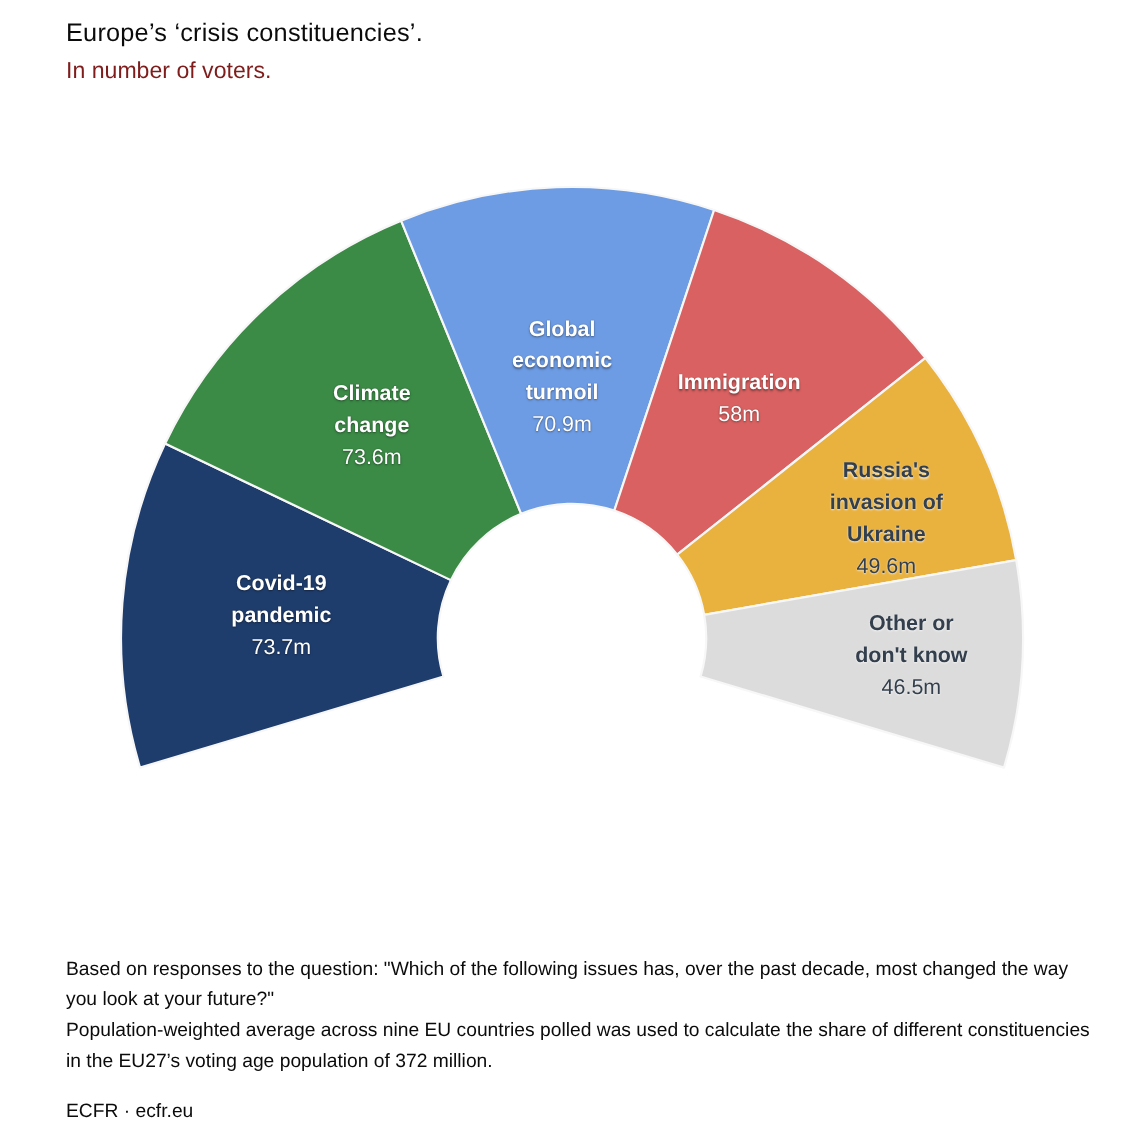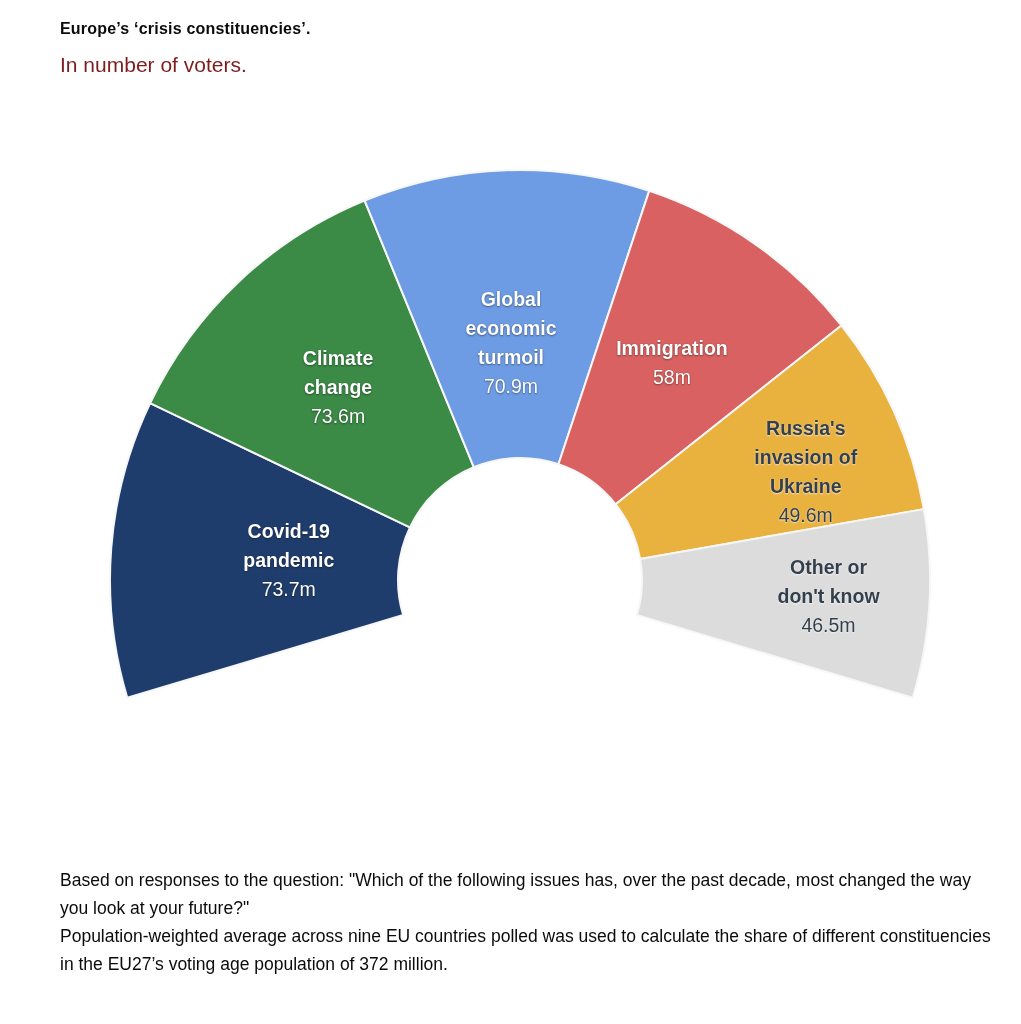--- a/index.html
+++ b/index.html
@@ -2,21 +2,21 @@
 <html><head>
 <meta charset="utf-8">
 <style>
   html,body{margin:0;padding:0;background:#ffffff;}
   body{width:1021px;height:1024px;overflow:hidden;
        font-family:"Liberation Sans","DejaVu Sans",sans-serif;color:#111;}
   #stage{position:relative;width:1021px;height:1024px;background:#fff;}
 
   
   .hdr{position:absolute;left:60px;top:14px;width:930px;}
-  .title{font-size:16px;font-weight:700;letter-spacing:.2px;line-height:30px;color:#0b0b0b;}
+  .title{font-size:23px;font-weight:400;letter-spacing:.2px;line-height:30px;color:#0b0b0b;}
   .subtitle{font-size:21px;font-weight:400;line-height:30px;margin-top:6px;color:#7f1d1d;}
 
   
   #chart-svg{position:absolute;left:0;top:0;}
   .slice-label{position:absolute;text-align:center;transform:translate(-50%,-50%);
                white-space:nowrap;pointer-events:none;}
   .slice-name{font-size:19.5px;font-weight:700;line-height:29px;}
   .slice-value{font-size:19.5px;font-weight:400;line-height:29px;}
   .halo-dark{text-shadow:0 1px 2px rgba(0,0,0,.38),0 0 1px rgba(0,0,0,.30);}
   .halo-light{text-shadow:0 1px 2px rgba(255,255,255,.65),0 0 1px rgba(255,255,255,.5);margin-left:44px;}
@@ -38,21 +38,21 @@
 
   <div id="donut">
       <svg id="chart-svg" width="1021" height="760" viewBox="0 0 1021 760">
         <path d="M 127.29 697.82 A 410 410 0 0 1 150.08 403.20 L 409.93 527.39 A 122 122 0 0 0 403.15 615.06 Z" fill="#1f3d6c" stroke="#f7f7f7" stroke-width="2" stroke-linejoin="round"></path>
         <path d="M 150.08 403.20 A 410 410 0 0 1 364.63 200.58 L 473.77 467.10 A 122 122 0 0 0 409.93 527.39 Z" fill="#3b8a46" stroke="#f7f7f7" stroke-width="2" stroke-linejoin="round"></path>
         <path d="M 364.63 200.58 A 410 410 0 0 1 649.22 190.90 L 558.45 464.22 A 122 122 0 0 0 473.77 467.10 Z" fill="#6d9ce4" stroke="#f7f7f7" stroke-width="2" stroke-linejoin="round"></path>
         <path d="M 649.22 190.90 A 410 410 0 0 1 841.39 325.42 L 615.63 504.25 A 122 122 0 0 0 558.45 464.22 Z" fill="#d96161" stroke="#f7f7f7" stroke-width="2" stroke-linejoin="round"></path>
         <path d="M 841.39 325.42 A 410 410 0 0 1 923.83 509.13 L 640.16 558.91 A 122 122 0 0 0 615.63 504.25 Z" fill="#e9b13e" stroke="#f7f7f7" stroke-width="2" stroke-linejoin="round"></path>
         <path d="M 923.83 509.13 A 410 410 0 0 1 912.71 697.82 L 636.85 615.06 A 122 122 0 0 0 640.16 558.91 Z" fill="#dcdcdc" stroke="#f7f7f7" stroke-width="2" stroke-linejoin="round"></path>
       </svg>
-      <div class="slice-label halo-dark" style="left: 255.789px; top: 559.567px; color: rgb(255, 255, 255); margin-left: 33px;">
+      <div class="slice-label halo-dark" style="left: 255.789px; top: 559.567px; color: rgb(255, 255, 255);">
         <div class="slice-name">Covid-19</div>
         <div class="slice-name">pandemic</div>
         <div class="slice-value">73.7m</div>
       </div>
       <div class="slice-label halo-dark" style="left: 338.049px; top: 387.337px; color: rgb(255, 255, 255);">
         <div class="slice-name">Climate</div>
         <div class="slice-name">change</div>
         <div class="slice-value">73.6m</div>
       </div>
       <div class="slice-label halo-dark" style="left: 510.988px; top: 315.153px; color: rgb(255, 255, 255); margin-top: 28px;">
@@ -74,15 +74,16 @@
       <div class="slice-label halo-light" style="left: 784.541px; top: 595.593px; color: rgb(51, 63, 76);">
         <div class="slice-name">Other or</div>
         <div class="slice-name">don't know</div>
         <div class="slice-value">46.5m</div>
       </div>
     </div>
 
   <div class="ftr">
     <p class="note">Based on responses to the question: "Which of the following issues has, over the past decade, most changed the way you look at your future?"</p>
     <p class="note">Population-weighted average across nine EU countries polled was used to calculate the share of different constituencies in the EU27’s voting age population of 372 million.</p>
+    <div class="source">ECFR · ecfr.eu</div>
   </div>
 
 </div>
 
 </body></html>

